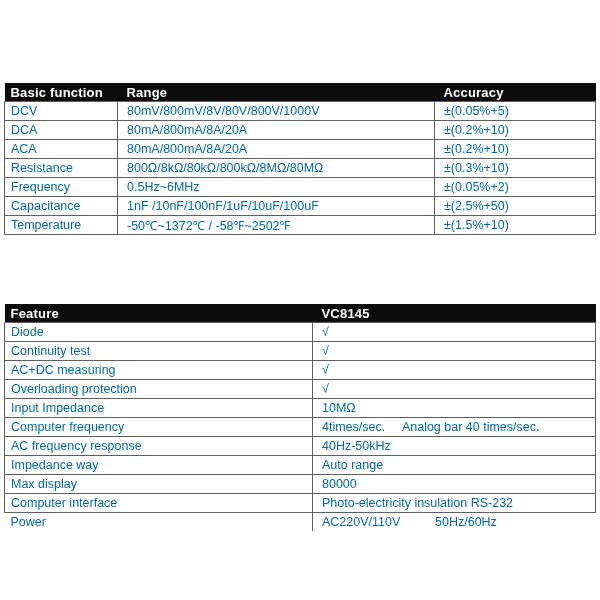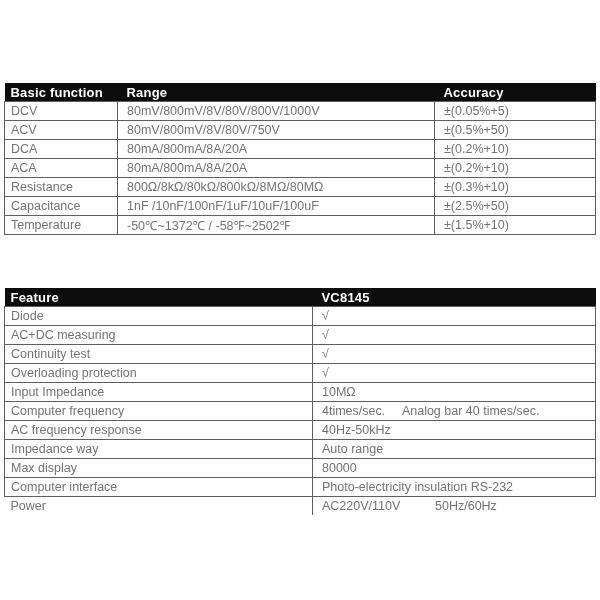--- a/index.html
+++ b/index.html
@@ -16,40 +16,40 @@
     overflow: hidden;
   }
   table.spec {
     position: absolute;
     left: 4px;
     width: 591px;
     border-collapse: collapse;
     table-layout: fixed;
   }
   table.t1 { top: 83px; }
-  table.t2 { top: 288px; }
+  table.t2 { top: 304px; }
 
   .spec th {
     background: #0c0c0c;
     color: #ffffff;
     font-size: 13px;
     font-weight: bold;
     text-align: left;
     height: 18px;
     padding: 0 0 0 6px;
     border: none;
     letter-spacing: 0.2px;
     white-space: nowrap;
     overflow: hidden;
   }
   .spec td {
     border: 1px solid #5f5f5f;
     height: 18px;
     font-size: 12.5px;
-    color: #737373;
+    color: #0369a1;
     padding: 0 0 0 6px;
     vertical-align: middle;
     white-space: pre;
     overflow: hidden;
   }
   .spec td.val, .spec th.val { padding-left: 9px; }
 
   
   .t1 col.c1 { width: 113px; }
   .t1 col.c2 { width: 317px; }
@@ -82,38 +82,38 @@
         <th class="val">Accuracy</th>
       </tr>
     </thead>
     <tbody>
       <tr>
         <td>DCV</td>
         <td class="val">80mV/800mV/8V/80V/800V/1000V</td>
         <td class="val">±(0.05%+5)</td>
       </tr>
       <tr>
-        <td>ACV</td>
-        <td class="val">80mV/800mV/8V/80V/750V</td>
-        <td class="val">±(0.5%+50)</td>
-      </tr>
-      <tr>
         <td>DCA</td>
         <td class="val">80mA/800mA/8A/20A</td>
         <td class="val">±(0.2%+10)</td>
       </tr>
       <tr>
         <td>ACA</td>
         <td class="val">80mA/800mA/8A/20A</td>
         <td class="val">±(0.2%+10)</td>
       </tr>
       <tr>
         <td>Resistance</td>
         <td class="val">800Ω/8kΩ/80kΩ/800kΩ/8MΩ/80MΩ</td>
         <td class="val">±(0.3%+10)</td>
+      </tr>
+      <tr>
+        <td>Frequency</td>
+        <td class="val">0.5Hz~6MHz</td>
+        <td class="val">±(0.05%+2)</td>
       </tr>
       <tr>
         <td>Capacitance</td>
         <td class="val">1nF /10nF/100nF/1uF/10uF/100uF</td>
         <td class="val">±(2.5%+50)</td>
       </tr>
       <tr>
         <td>Temperature</td>
         <td class="val">-50℃~1372℃ / -58℉~2502℉</td>
         <td class="val">±(1.5%+10)</td>
@@ -131,25 +131,25 @@
         <th>Feature</th>
         <th class="val">VC8145</th>
       </tr>
     </thead>
     <tbody>
       <tr>
         <td>Diode</td>
         <td class="val">√</td>
       </tr>
       <tr>
-        <td>AC+DC measuring</td>
+        <td>Continuity test</td>
         <td class="val">√</td>
       </tr>
       <tr>
-        <td>Continuity test</td>
+        <td>AC+DC measuring</td>
         <td class="val">√</td>
       </tr>
       <tr>
         <td>Overloading protection</td>
         <td class="val">√</td>
       </tr>
       <tr>
         <td>Input Impedance</td>
         <td class="val">10MΩ</td>
       </tr>

